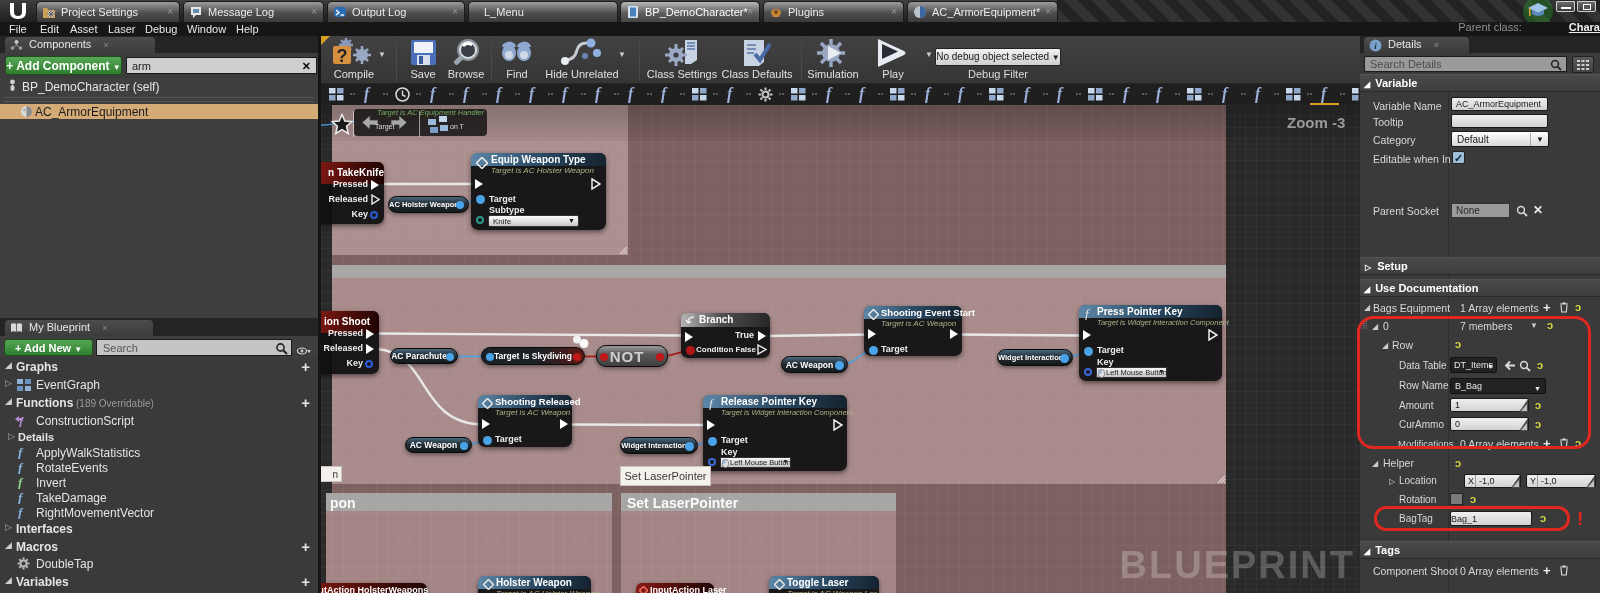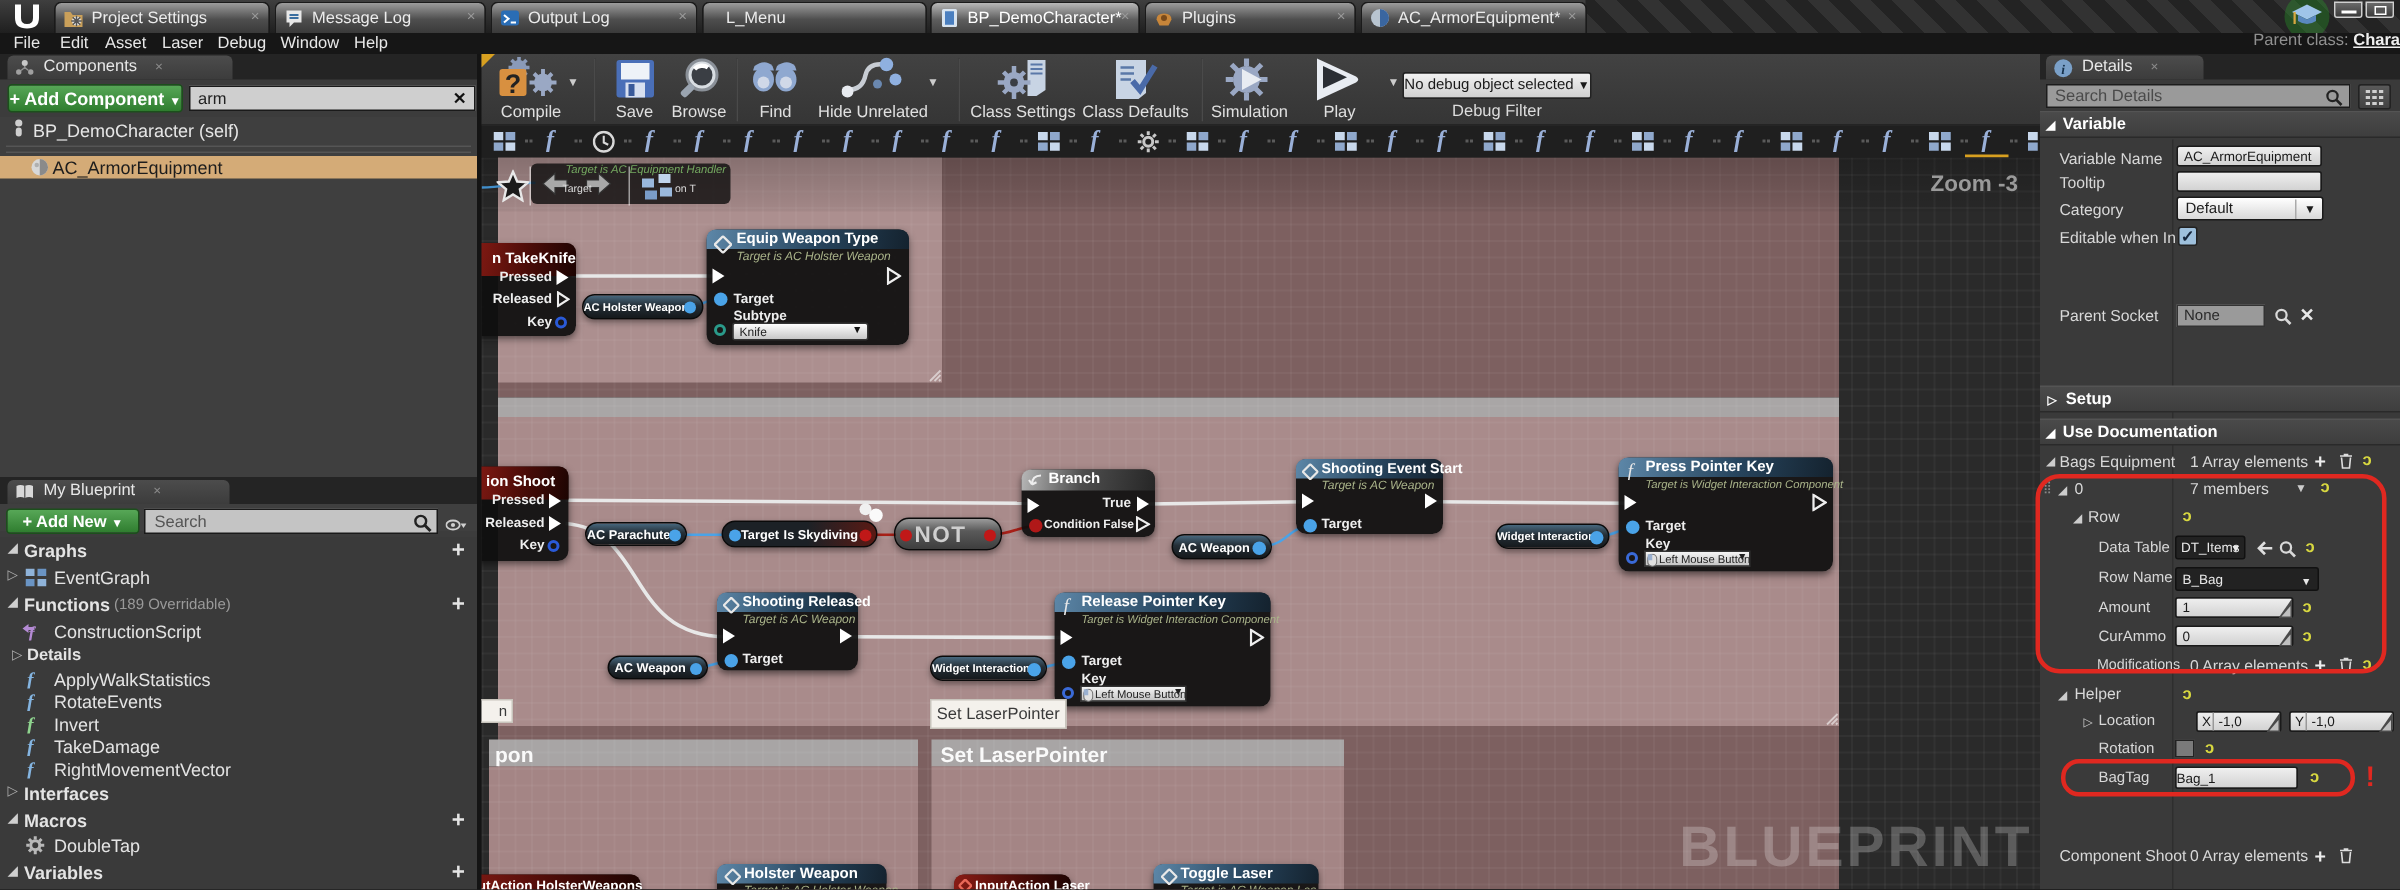--- a/index.html
+++ b/index.html
@@ -11,21 +11,21 @@
 #stripes { position:absolute; left:1057px; top:0; width:543px; height:22px;
   background:repeating-linear-gradient(45deg,#323232 0 10px,#232323 10px 20px); }
 .tab { position:absolute; top:1px; height:21px; border-radius:5px 5px 0 0; background:linear-gradient(#9c9c9c,#4e4e4e 55%,#3a3a3a); border:1px solid #1a1a1a; border-bottom:none; color:#ececec; font-size:11px; line-height:20px; white-space:nowrap; }
 .tab.active { background:linear-gradient(#b8b8b8,#5e5e5e 55%,#454545); color:#fff; }
 .tab .ticon { position:absolute; left:5px; top:3px; width:14px; height:14px; }
 .tab .tlabel { position:absolute; left:24px; top:0; }
 .tab .tclose { position:absolute; right:6px; top:0; color:#999; font-size:10px; }
 #menubar { position:absolute; left:0; top:22px; width:1600px; height:14px; background:#161616; color:#e8e8e8; font-size:11px; }
 #menubar span.mi { position:absolute; top:0px; line-height:14px; }
 #parentclass { position:absolute; right:0px; top:21px; font-size:11px; color:#909090; white-space:nowrap; }
-#parentclass b { color:#efefef; text-decoration:underline; }
+#parentclass b { color:#efefef; text-decoration:underline;margin-left:44px; }
 
 #leftpanel { position:absolute; left:0; top:36px; width:318px; height:557px; background:#3c3c3c; }
 .tabstrip { position:absolute; left:0; width:100%; height:17px; background:#242424; }
 .paneltab { position:absolute; left:5px; top:1px; height:16px; background:linear-gradient(#4c4c4c,#3c3c3c); border-radius:4px 4px 0 0; color:#e8e8e8; font-size:11px; line-height:15px; padding:0 20px 0 24px; }
 .paneltab .x { color:#8a8a8a; font-size:9px; margin-left:12px; }
 .greenbtn { position:absolute; background:linear-gradient(#57a757,#2f7d2f); border:1px solid #1c4f1c; border-radius:3px; color:#fff; font-weight:bold; font-size:12px; text-align:center; }
 .searchbox { position:absolute; background:#c9c9c9; border:1px solid #1a1a1a; color:#222; font-size:11px; }
 
 #toolbar { position:absolute; left:321px; top:36px; width:1039px; height:48px; background:linear-gradient(#424242,#353535); border-bottom:1px solid #252525; }
 .tbtn { position:absolute; top:2px; text-align:center; color:#e0e0e0; font-size:11px; }
@@ -885,20 +885,21 @@
             <path d="M9 0 V13 H0 Z" fill="#4a4a4a"></path>
             <path d="M8 5 V12 H2 Z" fill="#bfbfbf"></path>
           </svg>
         </div>
       <div class="dlabel" style="font-size:10px;left:39px;top:420px">Rotation</div>
       <div class="abs" style="left:90px;top:419px;width:13px;height:12px;background:#7a7a7a;border:1px solid #222"></div>
       <span class="undo" style="left:110px;top:419px">ↄ</span>
       <div class="dlabel" style="font-size:10px;left:39px;top:439px">BagTag</div>
       <div class="dfield" style="left:90px;top:437px;width:82px;height:15px;line-height:14px;padding-left:0;font-size:9px">Bag_1</div>
       <span class="undo" style="left:180px;top:438px">ↄ</span>
+      <div class="dhead abs" style="left:0;top:467px;width:240px;height:18px;line-height:17px"><span style="margin-left:4px;font-size:8px">◢</span><span style="margin-left:5px">Tags</span></div>
       <div class="dlabel" style="left:13px;top:491px">Component Shoot</div>
       <div class="dlabel" style="left:100px;top:491px">0 Array elements</div>
       <b class="abs" style="left:183px;top:489px;font-size:13px;color:#eee">+</b>
       <svg class="abs" style="left:199px;top:491px" width="10" height="11" viewBox="0 0 10 11">
           <path d="M1 2 h8 M4 2 v-1 h2 v1 M2 3 l0.7 7 h4.6 L8 3" stroke="#ddd" stroke-width="1.1" fill="none"></path>
         </svg>
     </div>
   </div>
   <div class="abs" style="left:1357px;top:316px;width:234px;height:133px;border:3px solid #e02820;border-radius:16px"></div>
     <div class="abs" style="left:1374px;top:506px;width:196px;height:25px;border:3px solid #e02820;border-radius:12px"></div>

